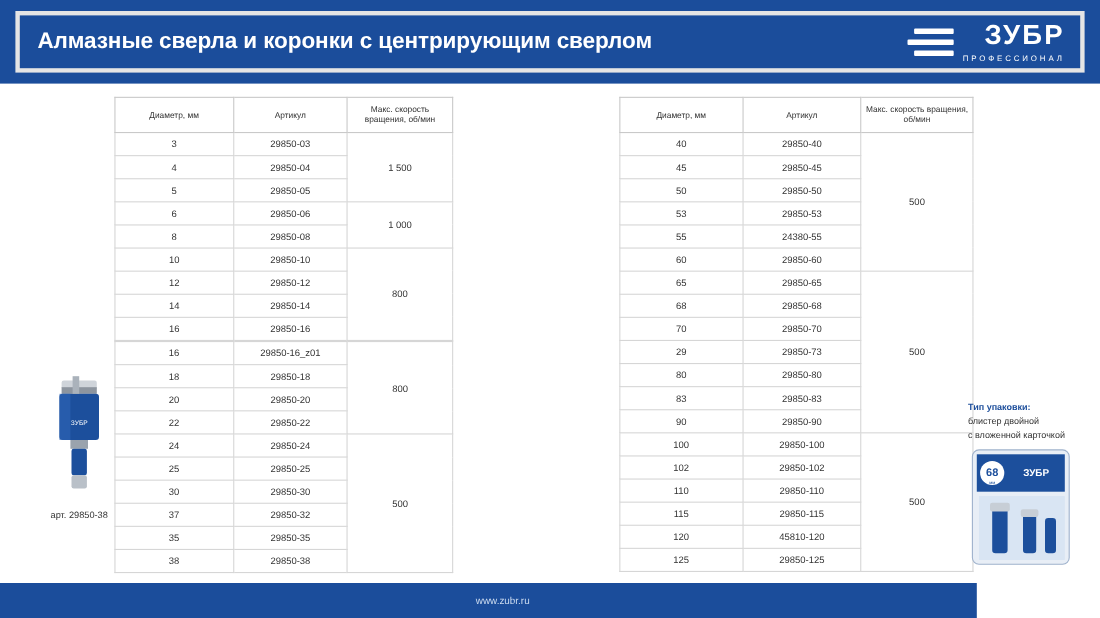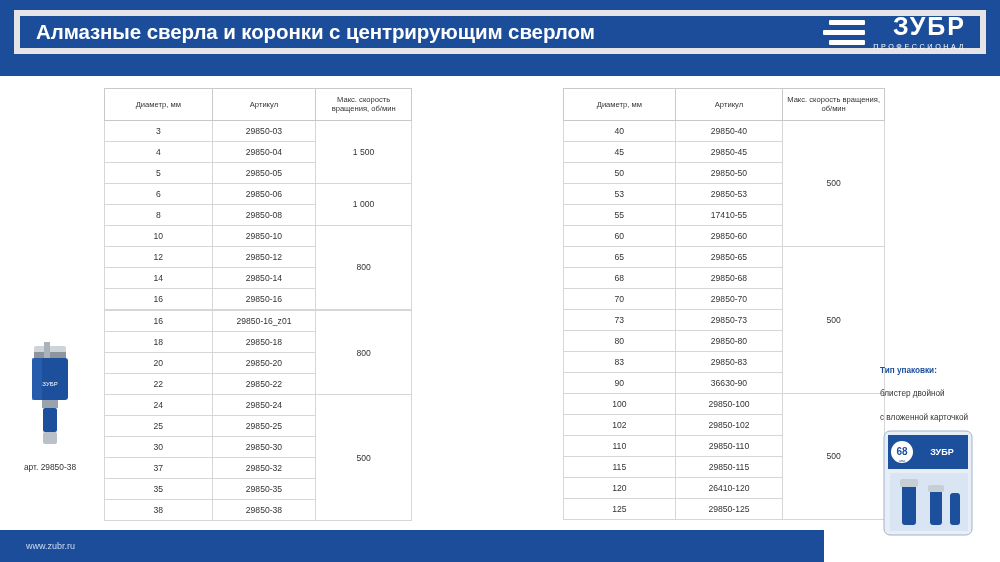--- a/index.html
+++ b/index.html
@@ -15,22 +15,22 @@
     position:absolute; inset:0;
     background:#fff;
   }
   
   .header {
     position:absolute; left:0; top:0; width:1000px; height:76px;
     background:#1b4d9b;
     display:flex; align-items:center;
   }
   .header-inner {
-    position:absolute; left:14px; top:10px; width:972px; height:44px;
-    border:6px solid #e5e5e5;
+    position:absolute; left:14px; top:10px; width:972px; height:56px;
+    border:4px solid #e5e5e5;
     display:flex; align-items:center; justify-content:space-between;
   }
   .header-title {
     color:#ffffff;
     font-size:20.5px;
     font-weight:bold;
     padding-left:16px;
     letter-spacing:-0.1px;
     white-space:nowrap;
   }
@@ -52,23 +52,23 @@
   .logo-mark span:nth-child(3){ width:36px; margin-left:6px;}
   .logo-text { display:flex; flex-direction:column; align-items:flex-end; }
   .logo-name {
     color:#ffffff; font-size:25px; font-weight:bold; letter-spacing:2px; line-height:1;
   }
   .logo-sub {
     color:#ffffff; font-size:7.2px; letter-spacing:2.6px; margin-top:3px;
   }
   
   .footer {
-    position:absolute; left:0; bottom:0; width:824px; height:32px;
+    position:absolute; left:0; bottom:0; width:888px; height:32px;
     background:#1b4d9b;
-    display:flex; align-items:center;
+    display:flex; align-items:center;justify-content:center;
   }
   .footer-url {
     color:#cddcf0; font-size:9px; padding-left:26px;
   }
   
   table.spec {
     border-collapse:collapse;
     font-size:9px;
     color:#222;
     background:#fff;
@@ -101,27 +101,27 @@
   .col-d3 { width:112px; }
   .col-a3 { width:108px; }
   .col-s3 { width:102px; }
 
   
   .prod { position:absolute; text-align:center; }
   .prod-cap { font-size:8.4px; color:#333; margin-top:6px; }
 
   
   .p1 { left:16px; top:150px; width:76px; }
-  .p2 { left:10px; top:340px; width:80px; }
+  .p2 { left:32px; top:340px; width:80px; }
   .p3 { left:438px; top:140px; width:120px; }
   .p4 { left:404px; top:340px; width:180px; }
 
   .pack { position:absolute; left:880px; top:366px; width:110px; text-align:left; }
   .pack-title { font-size:8.2px; color:#1b4d9b; font-weight:bold; }
-  .pack-text { font-size:8.2px; color:#333; line-height:1.35; margin-top:13px; }
+  .pack-text { font-size:8.2px; color:#333; line-height:1.35; margin-top:2px; }
   .pack-img { margin-top:6px; }
 </style>
 </head>
 <body>
 
 <div class="page">
 
   <div class="header">
     <div class="header-inner">
       <div class="header-title">Алмазные сверла и коронки с центрирующим сверлом</div>
@@ -276,75 +276,75 @@
         <tr>
           <td class="col-d3">50</td>
           <td class="col-a3">29850-50</td>
         </tr>
         <tr>
           <td class="col-d3">53</td>
           <td class="col-a3">29850-53</td>
         </tr>
         <tr>
           <td class="col-d3">55</td>
-          <td class="col-a3">17410-55</td>
+          <td class="col-a3">24380-55</td>
         </tr>
         <tr>
           <td class="col-d3">60</td>
           <td class="col-a3">29850-60</td>
         </tr>
         <tr>
           <td class="col-d3">65</td>
           <td class="col-a3">29850-65</td>
           <td class="col-s3 speed" rowspan="7">500</td>
         </tr>
         <tr>
           <td class="col-d3">68</td>
           <td class="col-a3">29850-68</td>
         </tr>
         <tr>
           <td class="col-d3">70</td>
           <td class="col-a3">29850-70</td>
         </tr>
         <tr>
-          <td class="col-d3">73</td>
+          <td class="col-d3">29</td>
           <td class="col-a3">29850-73</td>
         </tr>
         <tr>
           <td class="col-d3">80</td>
           <td class="col-a3">29850-80</td>
         </tr>
         <tr>
           <td class="col-d3">83</td>
           <td class="col-a3">29850-83</td>
         </tr>
         <tr>
           <td class="col-d3">90</td>
-          <td class="col-a3">36630-90</td>
+          <td class="col-a3">29850-90</td>
         </tr>
         <tr>
           <td class="col-d3">100</td>
           <td class="col-a3">29850-100</td>
           <td class="col-s3 speed" rowspan="6">500</td>
         </tr>
         <tr>
           <td class="col-d3">102</td>
           <td class="col-a3">29850-102</td>
         </tr>
         <tr>
           <td class="col-d3">110</td>
           <td class="col-a3">29850-110</td>
         </tr>
         <tr>
           <td class="col-d3">115</td>
           <td class="col-a3">29850-115</td>
         </tr>
         <tr>
           <td class="col-d3">120</td>
-          <td class="col-a3">26410-120</td>
+          <td class="col-a3">45810-120</td>
         </tr>
         <tr>
           <td class="col-d3">125</td>
           <td class="col-a3">29850-125</td>
         </tr>
       </tbody>
   </table>
 
   <div class="pack">
     <div class="pack-title">Тип упаковки:</div>

